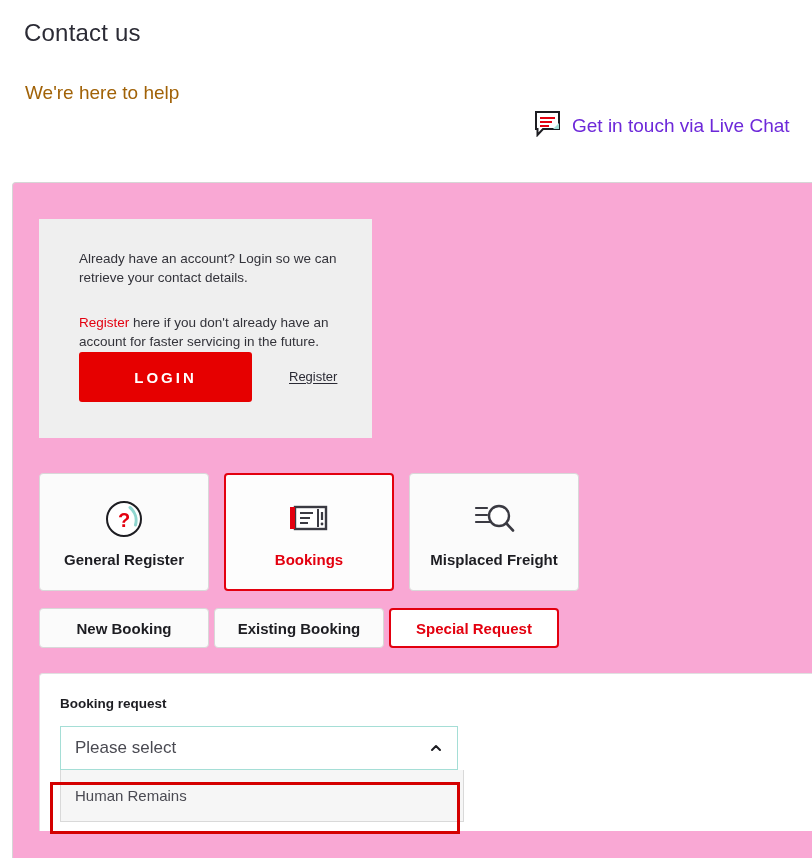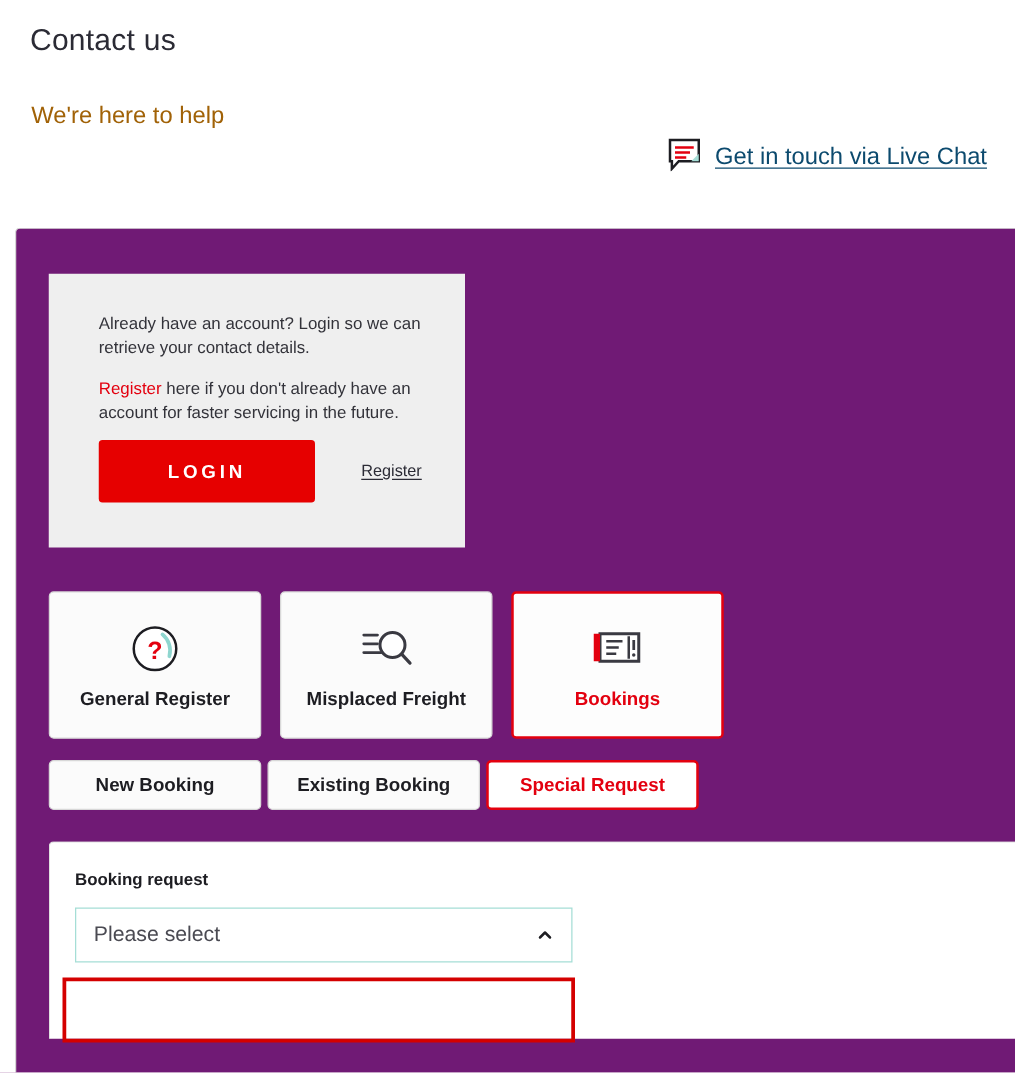--- a/index.html
+++ b/index.html
@@ -26,47 +26,47 @@
   .start-row {
     position: absolute; left: 35px; top: 110px;
     display: flex; align-items: center; gap: 9px;
   }
   .start-label { font-size: 17px; color: #2b2b35; }
   .chat-row {
     position: absolute; left: 534px; top: 110px;
     display: flex; align-items: center; gap: 11px;
   }
   .chat-label {
-    font-size: 19px; color: #0c4a6e;
-    text-decoration: underline; text-underline-offset: 3px;
+    font-size: 19px; color: #6d28d9;
+    text-underline-offset: 3px;
   }
 
   
   .outer-panel {
     position: absolute; left: 12px; top: 182px;
     width: 800px; height: 676px;
-    background: #701a75;
+    background: #f9a8d4;
     border: 1px solid #d6d6d6;
     border-right: none;
     border-bottom: none;
     border-radius: 4px 0 0 0;
   }
 
   
   .login-box {
     position: absolute; left: 26px; top: 36px;
     width: 333px; height: 219px;
     background: #efefef;
   }
   .login-text {
     position: absolute; left: 40px; width: 262px;
     font-size: 13.5px; line-height: 19px; color: #33333a;
   }
   .login-text.t1 { top: 30px; }
-  .login-text.t2 { top: 82px; }
+  .login-text.t2 { top: 94px; }
   .inline-register { color: #e3000f; }
   .login-btn {
     position: absolute; left: 40px; top: 133px;
     width: 173px; height: 50px;
     background: #e60000; color: #fff;
     border: none; border-radius: 3px;
     font-family: "Liberation Sans", sans-serif;
     font-size: 15px; font-weight: 700; letter-spacing: 3px;
     cursor: pointer;
   }
@@ -188,64 +188,67 @@
         <div class="cat-icon">
           <svg width="40" height="40" viewBox="0 0 40 40">
             <circle cx="20" cy="20" r="17" fill="#ffffff" stroke="#1d1d22" stroke-width="2"></circle>
             <path d="M31.5 26 A17 17 0 0 0 26 8.5" stroke="#8fd6cf" stroke-width="3" fill="none" stroke-linecap="round"></path>
             <text x="20" y="28" font-family="Liberation Sans, sans-serif" font-size="20" font-weight="700" fill="#e3000f" text-anchor="middle">?</text>
           </svg>
         </div>
         <div class="cat-label">General Register</div>
       </div>
 
-      <div class="cat-card">
-        <div class="cat-icon">
-          <svg width="46" height="38" viewBox="0 0 46 38">
-            <path d="M5 8 H16 M5 15 H16 M5 22 H19" stroke="#3a3a42" stroke-width="2.2" stroke-linecap="round"></path>
-            <circle cx="28" cy="16" r="10" fill="#ffffff" stroke="#3a3a42" stroke-width="2.4"></circle>
-            <path d="M33 9.5 A10 10 0 0 1 29 25.5 A10 10 0 0 0 33 9.5 Z" fill="#a5ded6"></path>
-            <path d="M35.5 23.5 L42 30.5" stroke="#3a3a42" stroke-width="2.6" stroke-linecap="round"></path>
-          </svg>
-        </div>
-        <div class="cat-label">Misplaced Freight</div>
-      </div>
-
       <div class="cat-card active">
         <div class="cat-icon">
           <svg width="44" height="34" viewBox="0 0 44 34">
             <rect x="8" y="5" width="31" height="22" fill="#ffffff" stroke="#3a3a42" stroke-width="2.4"></rect>
             <rect x="3" y="5" width="5" height="22" fill="#e3000f"></rect>
             <path d="M13 11 H26 M13 16 H23 M13 21 H21" stroke="#3a3a42" stroke-width="2"></path>
             <path d="M31 7 V25" stroke="#3a3a42" stroke-width="2"></path>
             <path d="M35 10 V18" stroke="#3a3a42" stroke-width="2.2"></path>
             <circle cx="35" cy="22" r="1.4" fill="#3a3a42"></circle>
           </svg>
         </div>
         <div class="cat-label">Bookings</div>
       </div>
+
+      <div class="cat-card">
+        <div class="cat-icon">
+          <svg width="46" height="38" viewBox="0 0 46 38">
+            <path d="M5 8 H16 M5 15 H16 M5 22 H19" stroke="#3a3a42" stroke-width="2.2" stroke-linecap="round"></path>
+            <circle cx="28" cy="16" r="10" fill="#ffffff" stroke="#3a3a42" stroke-width="2.4"></circle>
+            <path d="M33 9.5 A10 10 0 0 1 29 25.5 A10 10 0 0 0 33 9.5 Z" fill="#a5ded6"></path>
+            <path d="M35.5 23.5 L42 30.5" stroke="#3a3a42" stroke-width="2.6" stroke-linecap="round"></path>
+          </svg>
+        </div>
+        <div class="cat-label">Misplaced Freight</div>
+      </div>
     </div>
 
     <div class="tab-row">
       <div class="tab-btn">New Booking</div>
       <div class="tab-btn">Existing Booking</div>
       <div class="tab-btn active">Special Request</div>
     </div>
 
     <div class="form-card">
       <div class="field-label">Booking request</div>
 
       <div class="select-box">
         <span class="select-value">Please select</span>
         <span class="caret">
           <svg width="14" height="14" viewBox="0 0 14 14">
             <path d="M3 9 L7 5 L11 9" stroke="#1d1d22" stroke-width="2" fill="none" stroke-linecap="round" stroke-linejoin="round"></path>
           </svg>
         </span>
       </div>
 
+      <div class="dropdown-list">
+        <div class="dropdown-option">Human Remains</div>
+      </div>
     </div>
 
   </div>
 
   <div class="annot-box"></div>
 
 </div>
 
 </body></html>

